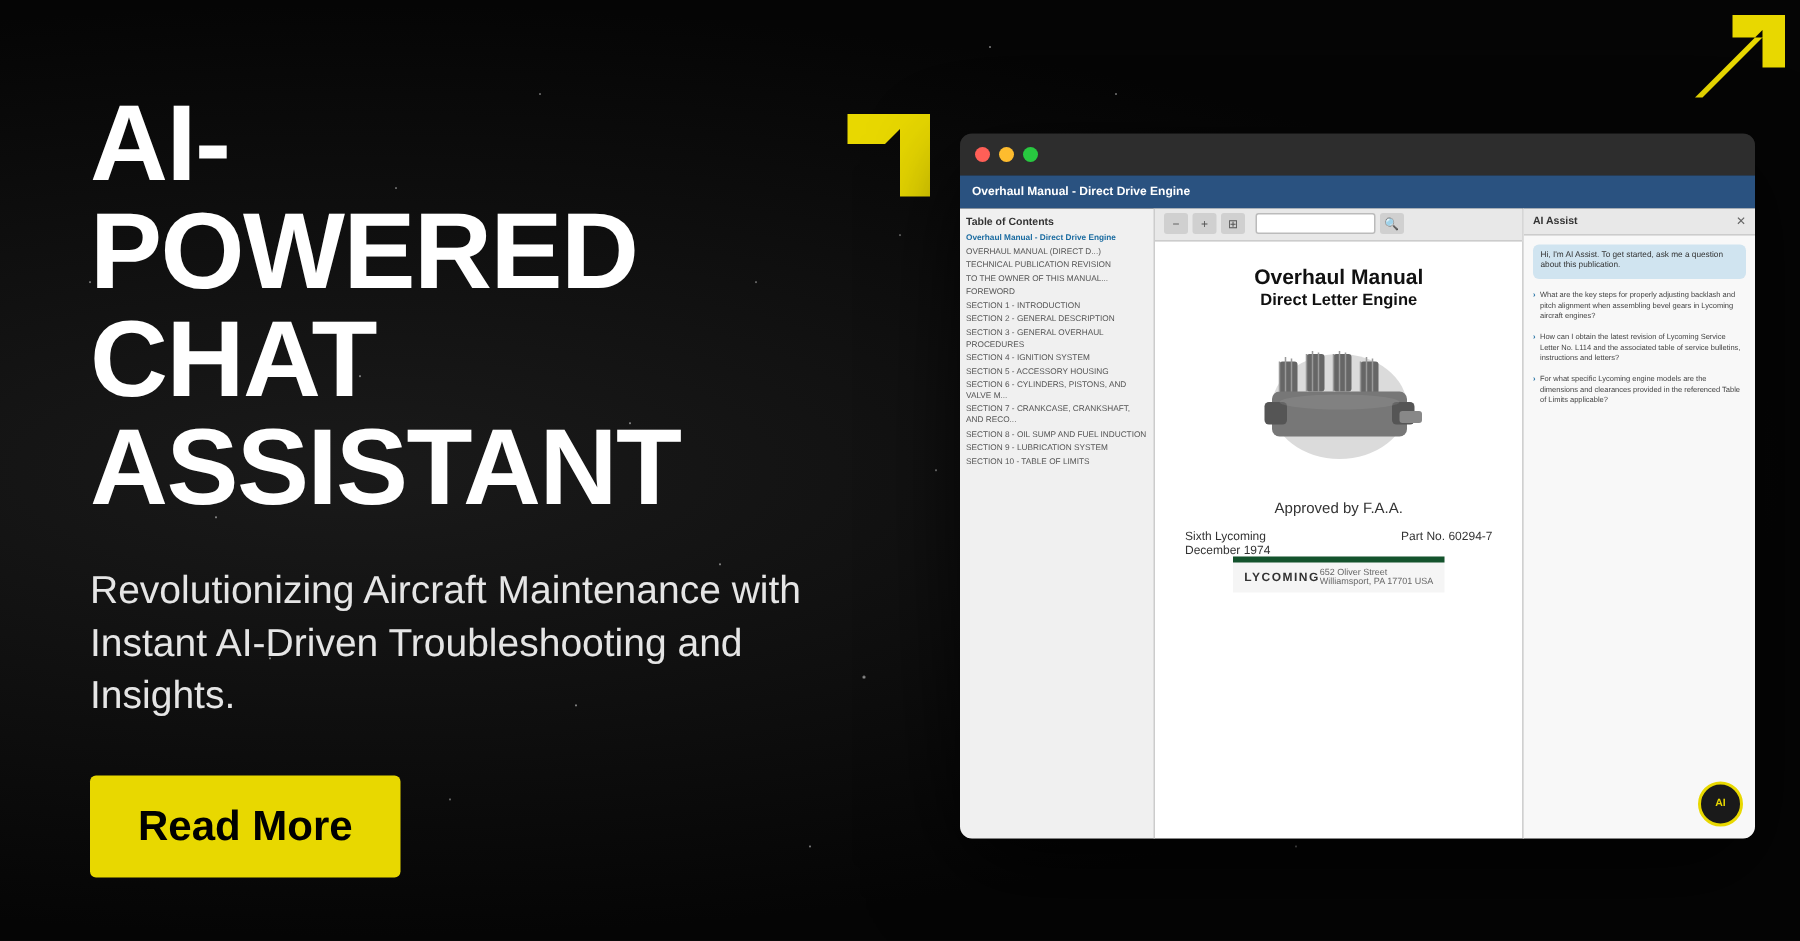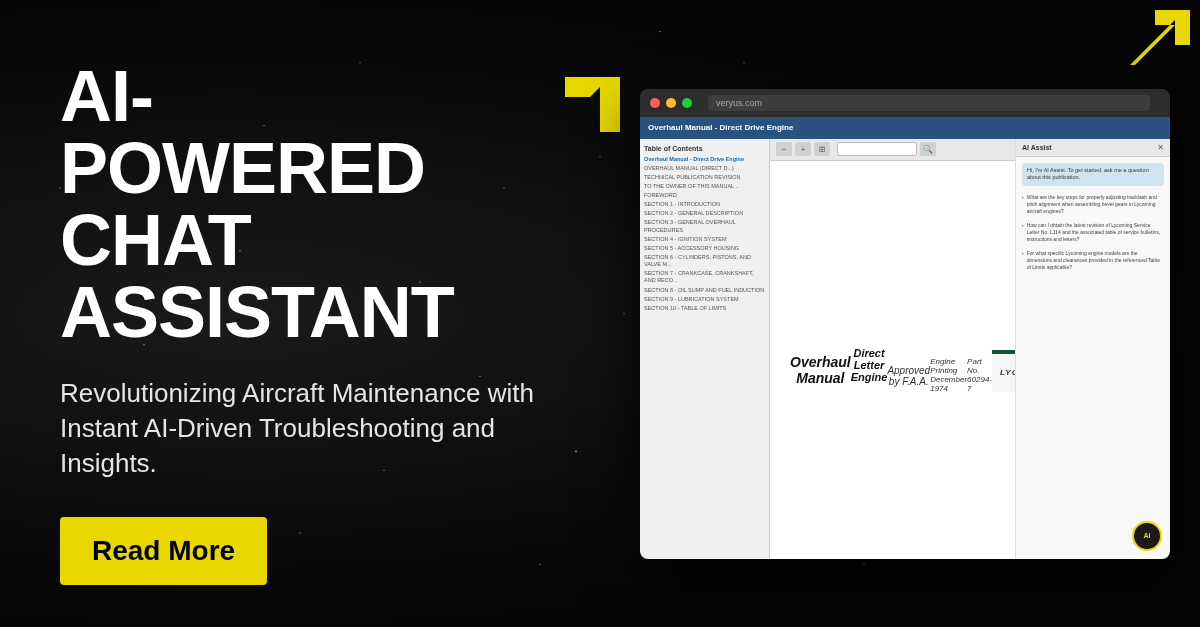--- a/index.html
+++ b/index.html
@@ -241,25 +241,24 @@
       flex: 1;
       background: #ffffff;
       display: flex;
       flex-direction: column;
       overflow: hidden;
     }
 
     .doc-content {
       flex: 1;
       display: flex;
-      flex-direction: row;
+      flex-direction: column;
       align-items: center;
       padding: 15px 20px;
       overflow: hidden;
-      font-style: italic;
     }
 
     .doc-title-main {
       font-size: 14px;
       font-weight: bold;
       color: #111;
       text-align: center;
       font-family: Arial, sans-serif;
       margin-bottom: 2px;
     }
@@ -497,23 +496,20 @@
         <path d="M10 60 L55 15 L55 40 L70 40 L70 5 L35 5 L35 20 L55 20 L15 60Z" fill="#e8d800"></path>
       </svg>
     </div>
 
     <div class="browser-window">
 
       <div class="browser-titlebar">
         <div class="dot dot-red"></div>
         <div class="dot dot-yellow"></div>
         <div class="dot dot-green"></div>
-        <div class="browser-url">
-          <span class="url-text">veryus.com</span>
-        </div>
       </div>
 
 
       <div class="doc-page-title-bar">
         <span class="doc-page-title-text">Overhaul Manual - Direct Drive Engine</span>
       </div>
 
       <div class="browser-content">
 
         <div class="toc-panel">
@@ -580,21 +576,21 @@
                 <line x1="82" y1="13" x2="82" y2="35" stroke="#999" stroke-width="1"></line>
 
                 <ellipse cx="60" cy="42" rx="40" ry="5" fill="#aaa" opacity="0.2"></ellipse>
               </svg>
             </div>
 
             <div class="doc-approved">Approved by F.A.A.</div>
 
             <div class="doc-printing">
               <div>
-                <span>Engine Printing</span><br>
+                <span>Sixth Lycoming</span><br>
                 <span>December 1974</span>
               </div>
               <div>Part No. 60294-7</div>
             </div>
 
             <div class="doc-footer">
               <span class="lycoming-logo">LYCOMING</span>
               <span style="font-size:6px; color:#666; font-family:Arial">652 Oliver Street<br>Williamsport, PA 17701 USA</span>
             </div>
           </div>

